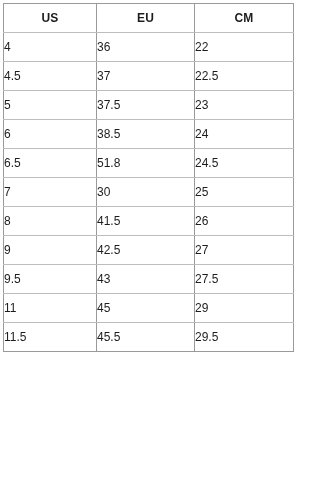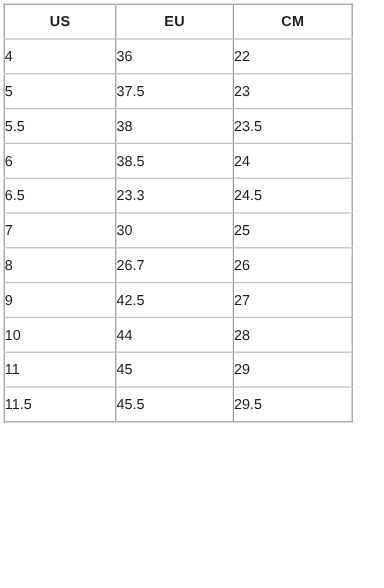--- a/index.html
+++ b/index.html
@@ -75,58 +75,58 @@
           <th>CM</th>
         </tr>
     </thead>
     <tbody>
         <tr>
           <td>4</td>
           <td>36</td>
           <td>22</td>
         </tr>
         <tr>
+          <td>4.5</td>
+          <td>37</td>
+          <td>22.5</td>
+        </tr>
+        <tr>
           <td>5</td>
           <td>37.5</td>
           <td>23</td>
-        </tr>
-        <tr>
-          <td>5.5</td>
-          <td>38</td>
-          <td>23.5</td>
         </tr>
         <tr>
           <td>6</td>
           <td>38.5</td>
           <td>24</td>
         </tr>
         <tr>
           <td>6.5</td>
-          <td>23.3</td>
+          <td>51.8</td>
           <td>24.5</td>
         </tr>
         <tr>
           <td>7</td>
           <td>30</td>
           <td>25</td>
         </tr>
         <tr>
           <td>8</td>
-          <td>26.7</td>
+          <td>41.5</td>
           <td>26</td>
         </tr>
         <tr>
           <td>9</td>
           <td>42.5</td>
           <td>27</td>
         </tr>
         <tr>
-          <td>10</td>
-          <td>44</td>
-          <td>28</td>
+          <td>9.5</td>
+          <td>43</td>
+          <td>27.5</td>
         </tr>
         <tr>
           <td>11</td>
           <td>45</td>
           <td>29</td>
         </tr>
         <tr>
           <td>11.5</td>
           <td>45.5</td>
           <td>29.5</td>

